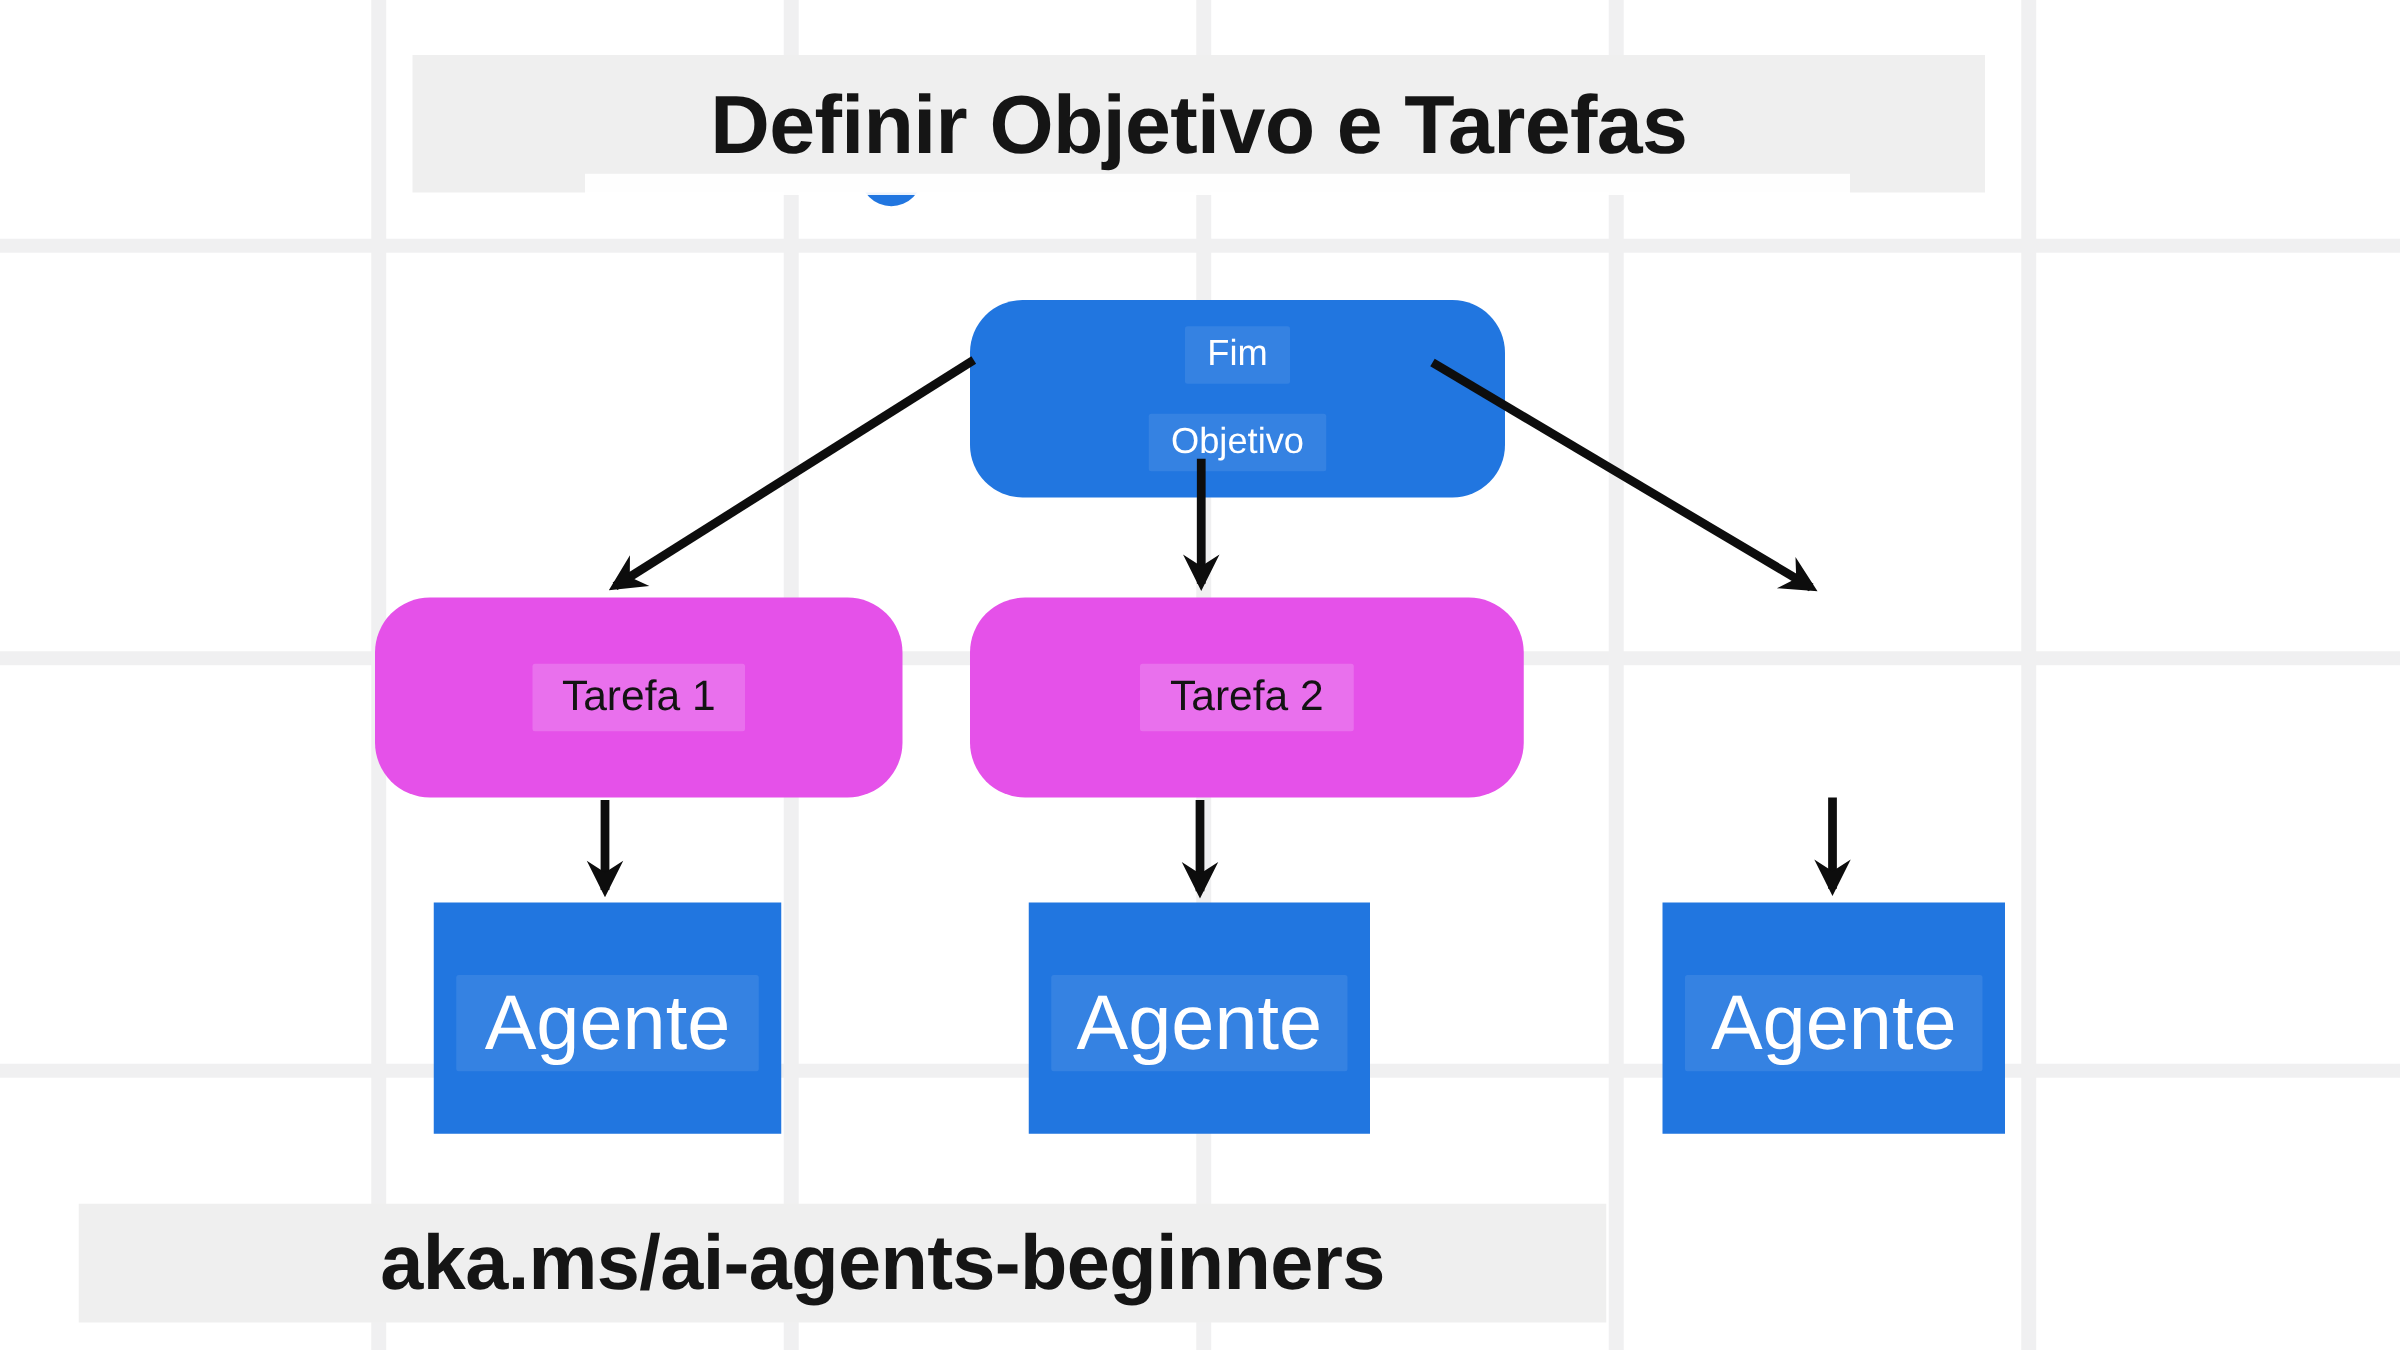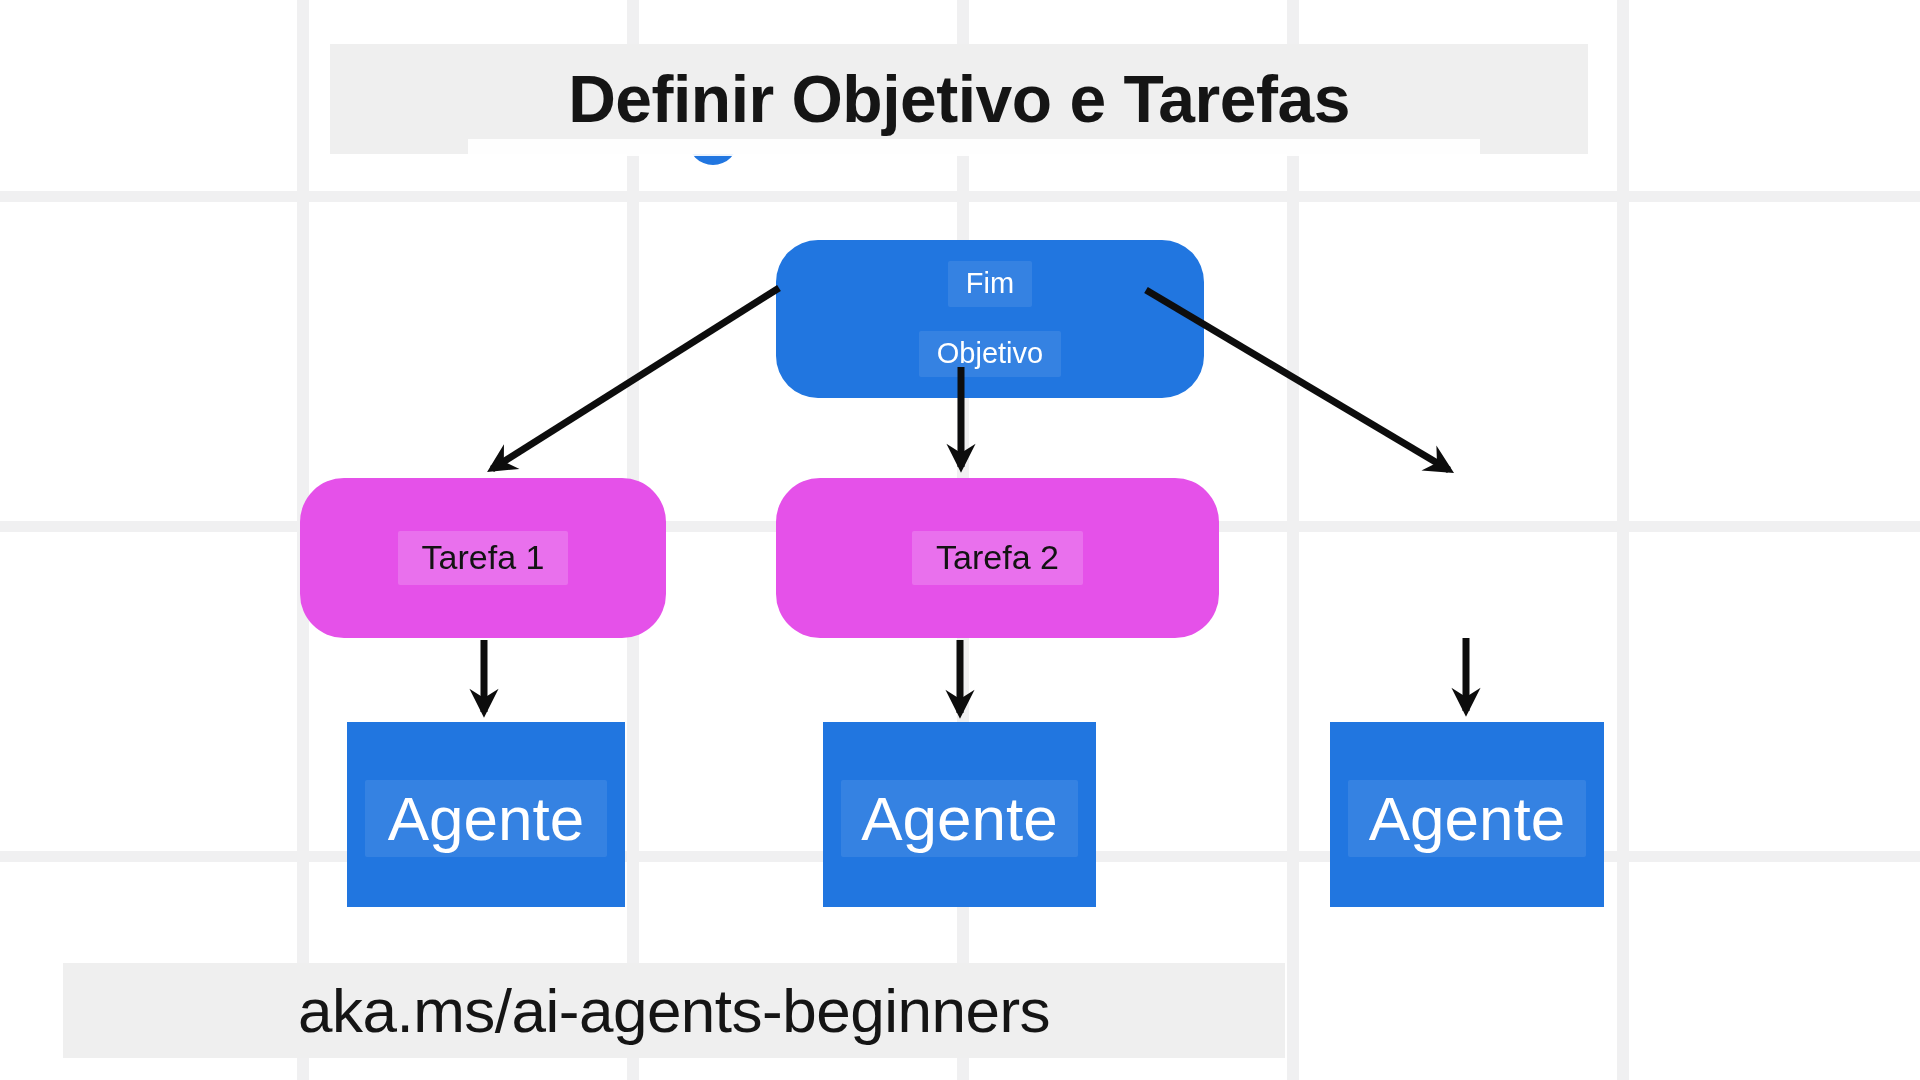--- a/index.html
+++ b/index.html
@@ -39,21 +39,21 @@
   .root-node{
     left:776px;top:208px;width:428px;height:158px;border-radius:42px;
     background:var(--blue);gap:24px;margin-top:32px;
   }
   .root-label{
     color:#ffffff;font-size:29px;line-height:1.1;
     background:var(--blue_label);padding:7px 18px;border-radius:2px;
     white-space:nowrap;
   }
   .task-node{height:160px;border-radius:44px;background:var(--magenta);top:478px;}
-  .task-node.t1{left:300px;width:366px;}
+  .task-node.t1{left:300px;width:422px;}
   .task-node.t2{left:776px;width:443px;}
   .task-node.t3{left:1282px;width:369px;}
   .task-label{
     color:#131313;font-size:34px;line-height:1.1;
     background:var(--magenta_label);padding:8px 24px;border-radius:2px;
     white-space:nowrap;
   }
   .agent-node{top:722px;height:185px;background:var(--blue);}
   .agent-node.a1{left:347px;width:278px;}
   .agent-node.a2{left:823px;width:273px;}
@@ -69,22 +69,23 @@
   
   .edges{left:0;top:0;z-index:6;pointer-events:none;}
   .edge{stroke:var(--arrow);stroke-width:7;fill:none;}
   .arrowhead{fill:var(--arrow);}
 
   
   .footer-bar{left:63px;top:963px;width:1222px;height:95px;background:var(--panel);z-index:2;}
   .footer-text{
     left:63px;top:963px;width:1222px;height:95px;z-index:4;
     display:flex;align-items:center;justify-content:center;
-    font-size:62px;font-weight:400;letter-spacing:-0.5px;color:var(--ink);
+    font-size:62px;font-weight:700;letter-spacing:-0.5px;color:var(--ink);
     white-space:nowrap;
+    padding-left:32px;
   }
 </style>
 </head>
 <body>
 
 <div class="canvas">
 
   <div class="abs peek-circle"></div>
 
   <div class="abs title-bar"></div>

